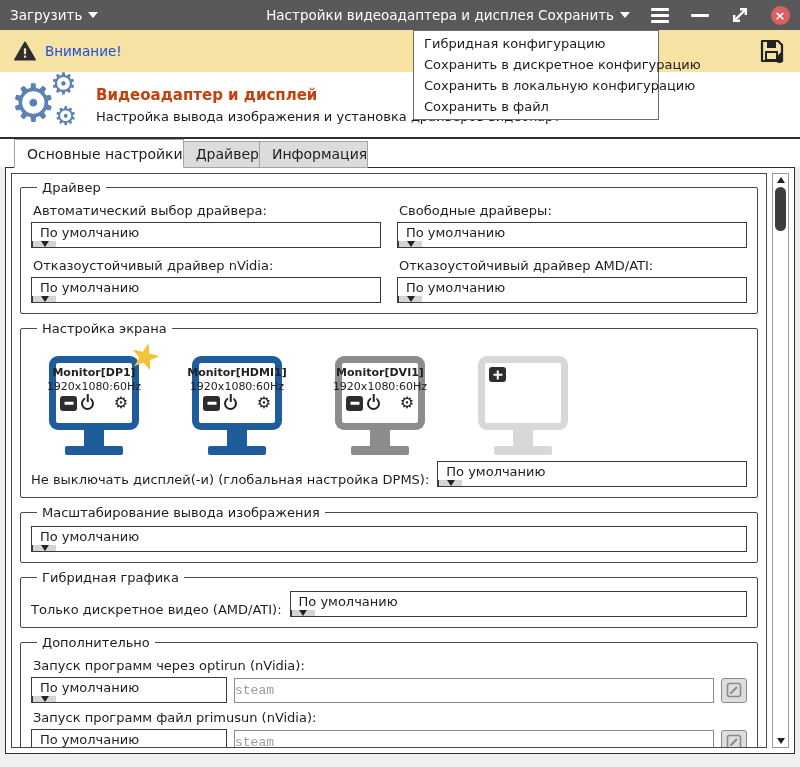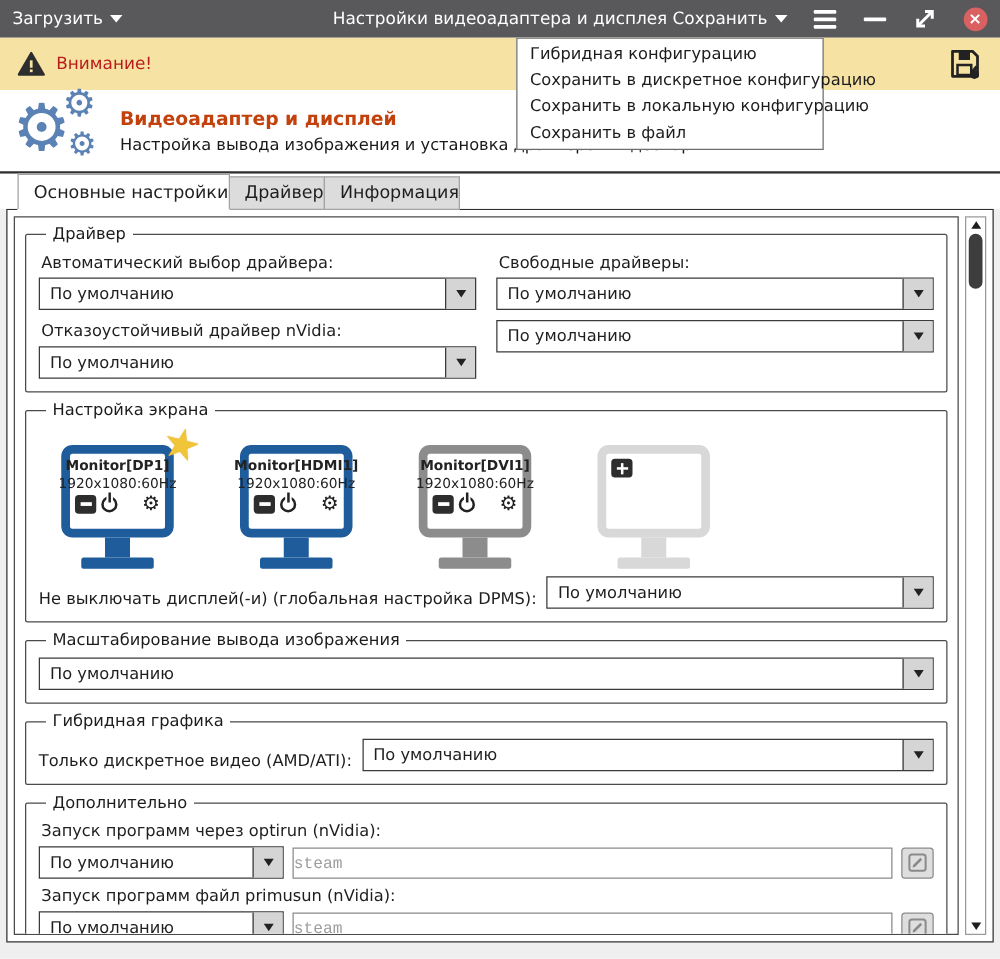--- a/index.html
+++ b/index.html
@@ -14,21 +14,21 @@
   .tb-right { margin-left:auto; display:flex; align-items:center; height:100%; }
   .caret-down-w { width:0; height:0; border-left:5px solid transparent; border-right:5px solid transparent; border-top:6px solid #fff; }
   .tb-icon { width:40px; height:100%; display:flex; align-items:center; justify-content:center; }
   .hamburger { display:flex; flex-direction:column; gap:3px; }
   .hamburger span { width:18px; height:3px; background:#fff; border-radius:1px; }
   .minbar { width:18px; height:3px; background:#fff; border-radius:1px; }
   .close-circle { width:19px; height:19px; border-radius:50%; background:#d96161; color:#fff; font-size:13px; font-weight:bold; display:flex; align-items:center; justify-content:center; line-height:1; }
 
   
   .warnbar { height:42px; background:#f6e2a2; display:flex; align-items:center; padding:0 14px; gap:9px; }
-  .warn-text { font-size:13.5px; color:#b91c1c; }
+  .warn-text { font-size:13.5px; color:#1d4ed8; }
   .save-file-btn { margin-left:auto; width:30px; height:30px; display:flex; align-items:center; justify-content:center; }
 
   
   .header { height:67px; background:#fff; border-bottom:2px solid #2f2f2f; display:flex; align-items:center; padding:0 10px; gap:14px; }
   .gears { position:relative; width:72px; height:60px; color:#5b82b4; flex:none; }
   .gears .g1 { position:absolute; left:0px; top:2px; font-size:52px; line-height:1; }
   .gears .g2 { position:absolute; left:40px; top:-6px; font-size:30px; line-height:1; }
   .gears .g3 { position:absolute; left:44px; top:28px; font-size:26px; line-height:1; }
   .hdr-title { font-size:15px; font-weight:bold; color:#c2410c; margin-bottom:5px; }
   .hdr-sub { font-size:13px; color:#1a1a1a; white-space:nowrap; }
@@ -54,21 +54,21 @@
   .tri-dn { width:0; height:0; border-left:4.5px solid transparent; border-right:4.5px solid transparent; border-top:6px solid #1e1e1e; }
   .vs-thumb { position:absolute; left:2px; right:2px; top:13px; height:44px; background:#3d3d3d; border-radius:6px; }
 
   
   fieldset { border:1px solid #4a4a4a; border-radius:2px; margin:2px 0 7px 0; padding:6px 10px 10px 10px; background:#fff; }
   legend { font-size:13px; padding:0 5px; margin-left:6px; color:#1c1c1c; }
   .grid2 { display:grid; grid-template-columns:1fr 1fr; column-gap:16px; row-gap:8px; }
   .fld-label { font-size:13px; margin:2px 0 4px 2px; }
 
   
-  .combo { height:26px; background:#fff; border:1px solid #3a3a3a; display:flex; align-items:stretch; }
+  .combo { height:26px; background:#fff; border:1px solid #3a3a3a; display:flex; align-items:stretch;flex-direction:column; }
   .combo .val { flex:1; display:flex; align-items:center; padding:0 8px; font-size:13px; white-space:nowrap; overflow:hidden; }
   .combo .btn { width:24px; background:#d5d5d5; border-left:1px solid #3a3a3a; display:flex; align-items:center; justify-content:center; }
   .caret-down { width:0; height:0; border-left:4.5px solid transparent; border-right:4.5px solid transparent; border-top:6px solid #222; }
 
   .inline-row { display:flex; align-items:flex-end; gap:8px; }
   .inline-row .combo { flex:1; }
   .inline-row .fld-label { margin:0; white-space:nowrap; }
 
   
   .mon-row { display:flex; gap:37px; padding:14px 2px 6px 10px; }
@@ -208,20 +208,21 @@
           <div>
             <div class="fld-label">Отказоустойчивый драйвер nVidia:</div>
             <div class="combo">
               <span class="val">По умолчанию</span>
               <span class="btn">
                   <span class="caret-down"></span>
                 </span>
             </div>
           </div>
           <div>
+            <div class="fld-label">Отказоустойчивый драйвер AMD/ATI:</div>
             <div class="combo">
               <span class="val">По умолчанию</span>
               <span class="btn">
                   <span class="caret-down"></span>
                 </span>
             </div>
           </div>
         </div>
       </fieldset>
 

